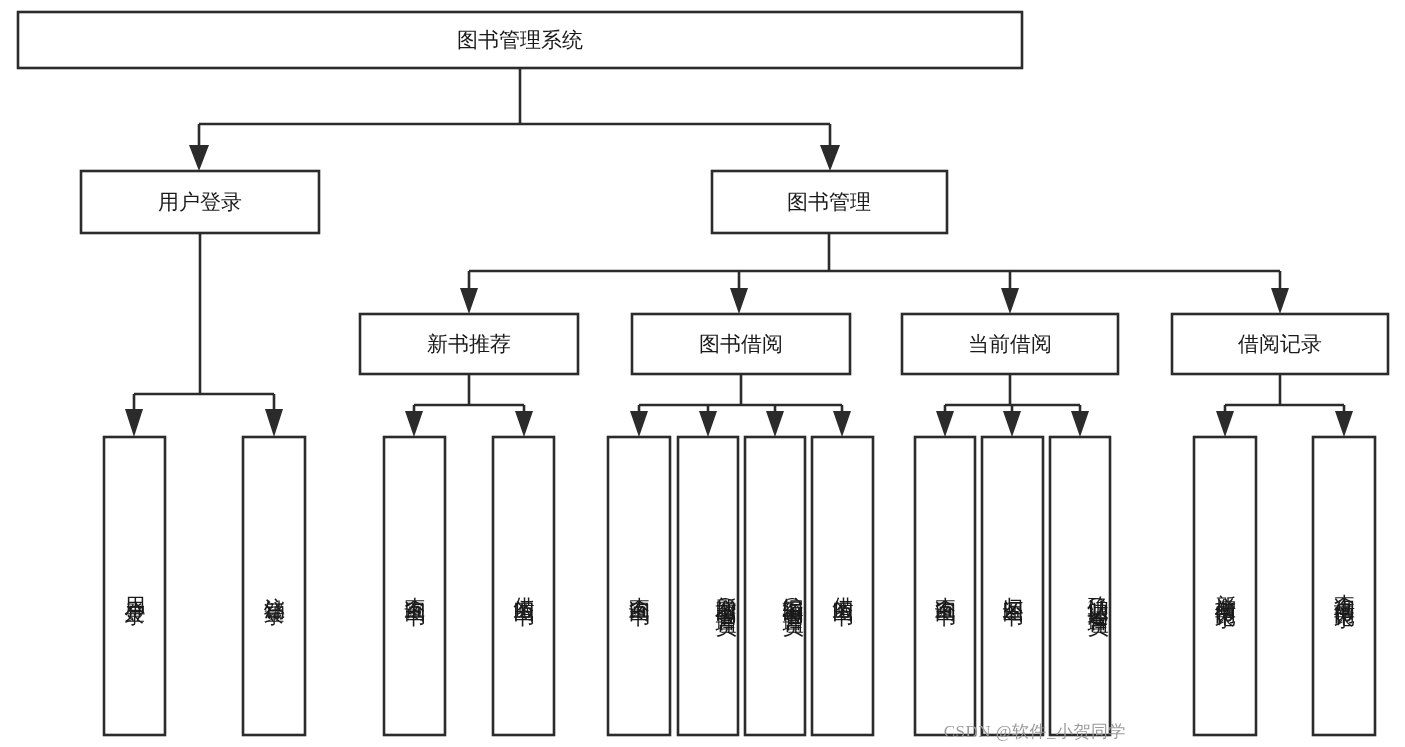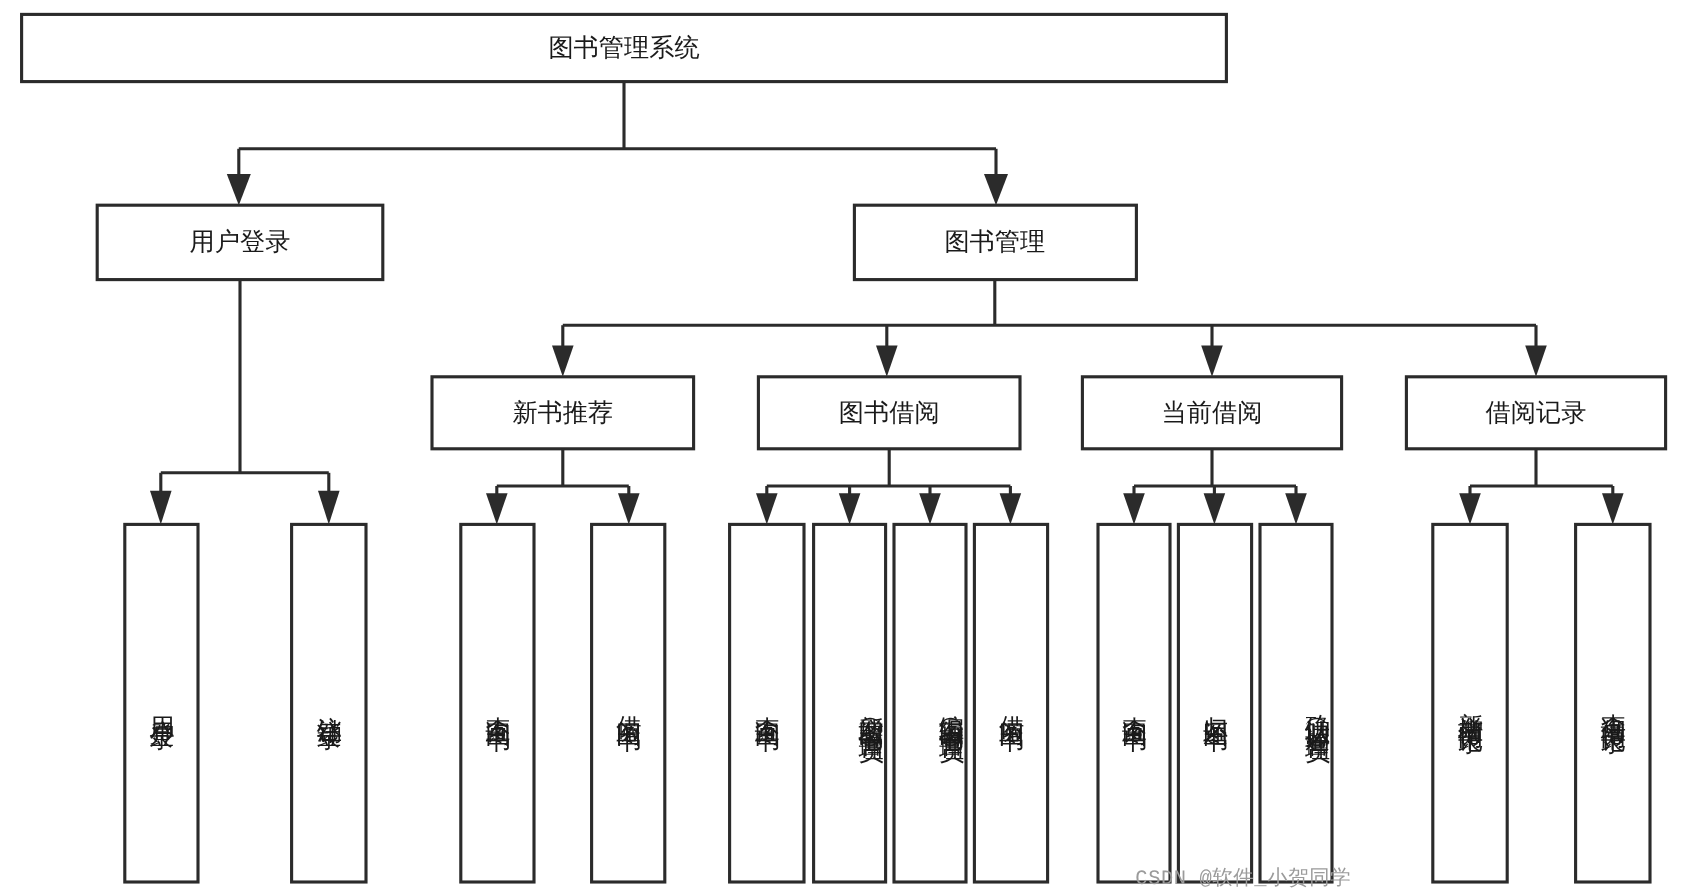--- a/index.html
+++ b/index.html
@@ -63,21 +63,21 @@
     writing-mode: vertical-rl;
     text-orientation: upright;
     letter-spacing: 3px;
     white-space: nowrap;
     pointer-events: none;
   }
   .watermark {
     position: absolute;
     right: 8px;
     bottom: 4px;
-    font-family: Liberation Mono, monospace;
+    font-family: Liberation Serif, serif;
     font-size: 17px;
     color: #9b9b9b;
     letter-spacing: 0.5px;
     white-space: nowrap;
   }
 </style>
 </head>
 <body>
 
 <div id="diagram-root">

